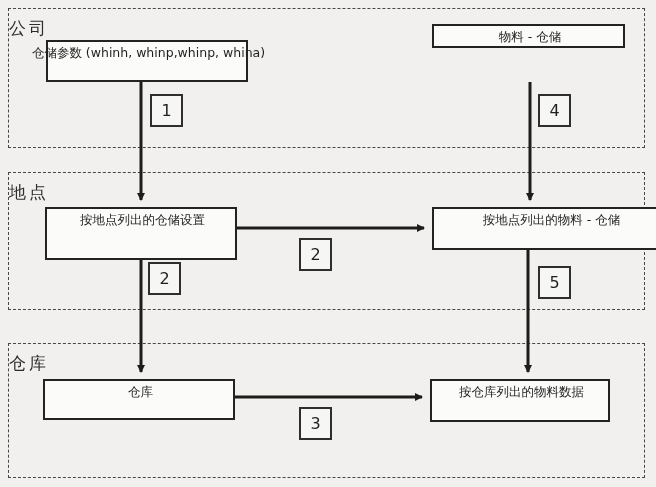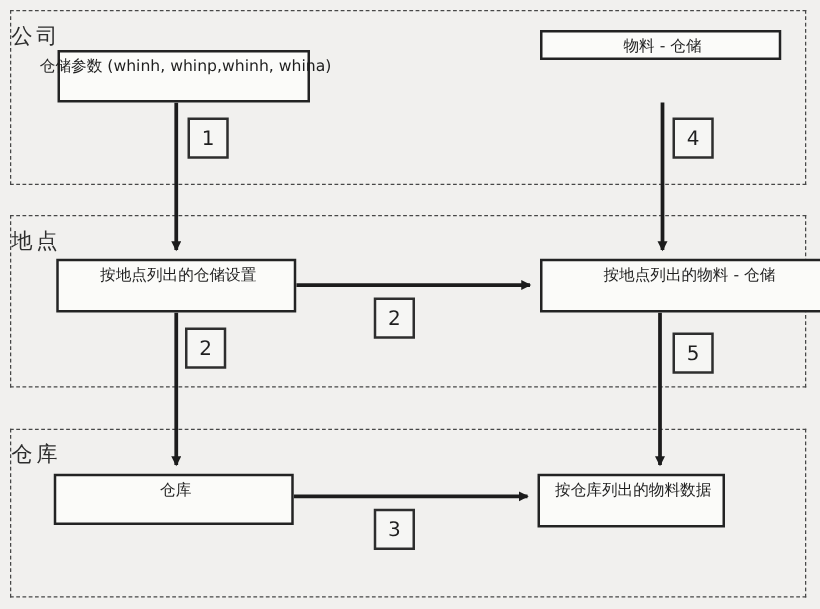--- a/index.html
+++ b/index.html
@@ -55,24 +55,24 @@
     padding: 2px 8px 2px 11px;
     z-index: 2;
   }
   .node-line {
     font-size: 12.5px;
     line-height: 1.5;
     white-space: nowrap;
   }
   .node-a { left: 46px;  top: 40px;  width: 202px; height: 42px; }
   .node-b { left: 432px; top: 24px;  width: 193px; height: 24px; }
-  .node-c { left: 45px;  top: 207px; width: 192px; height: 43px; gap: 24px; }
+  .node-c { left: 45px;  top: 207px; width: 192px; height: 53px; gap: 24px; }
   .node-d { left: 432px; top: 207px; width: 236px; height: 43px; gap: 28px; }
   .node-e { left: 43px;  top: 379px; width: 192px; height: 41px; }
-  .node-f { left: 430px; top: 379px; width: 150px; height: 43px; text-align: center; }
+  .node-f { left: 430px; top: 379px; width: 180px; height: 43px; text-align: center; }
   .badge {
     position: absolute;
     box-sizing: border-box;
     width: 33px;
     height: 33px;
     background: #f6f6f4;
     border: 2px solid #2e2e2e;
     display: flex;
     align-items: center;
     justify-content: center;
@@ -111,21 +111,21 @@
     <line x1="141" y1="82" x2="141" y2="200" stroke="#1c1c1c" stroke-width="3" marker-end="url(#ah)"></line>
     <line x1="530" y1="82" x2="530" y2="200" stroke="#1c1c1c" stroke-width="3" marker-end="url(#ah)"></line>
     <line x1="237" y1="228" x2="424" y2="228" stroke="#1c1c1c" stroke-width="3" marker-end="url(#ah)"></line>
     <line x1="141" y1="250" x2="141" y2="372" stroke="#1c1c1c" stroke-width="3" marker-end="url(#ah)"></line>
     <line x1="528" y1="250" x2="528" y2="372" stroke="#1c1c1c" stroke-width="3" marker-end="url(#ah)"></line>
     <line x1="235" y1="397" x2="422" y2="397" stroke="#1c1c1c" stroke-width="3" marker-end="url(#ah)"></line>
   </svg>
 
   <div class="node node-a">
     <div class="node-line">仓储参数 (whinh, whinp,</div>
-    <div class="node-line">whinh, whina)</div>
+    <div class="node-line">whinp, whina)</div>
   </div>
 
   <div class="node node-b">
     <div class="node-line">物料 - 仓储</div>
   </div>
 
   <div class="node node-c">
     <div class="node-line">按地点列出的仓储设置</div>
   </div>
 

